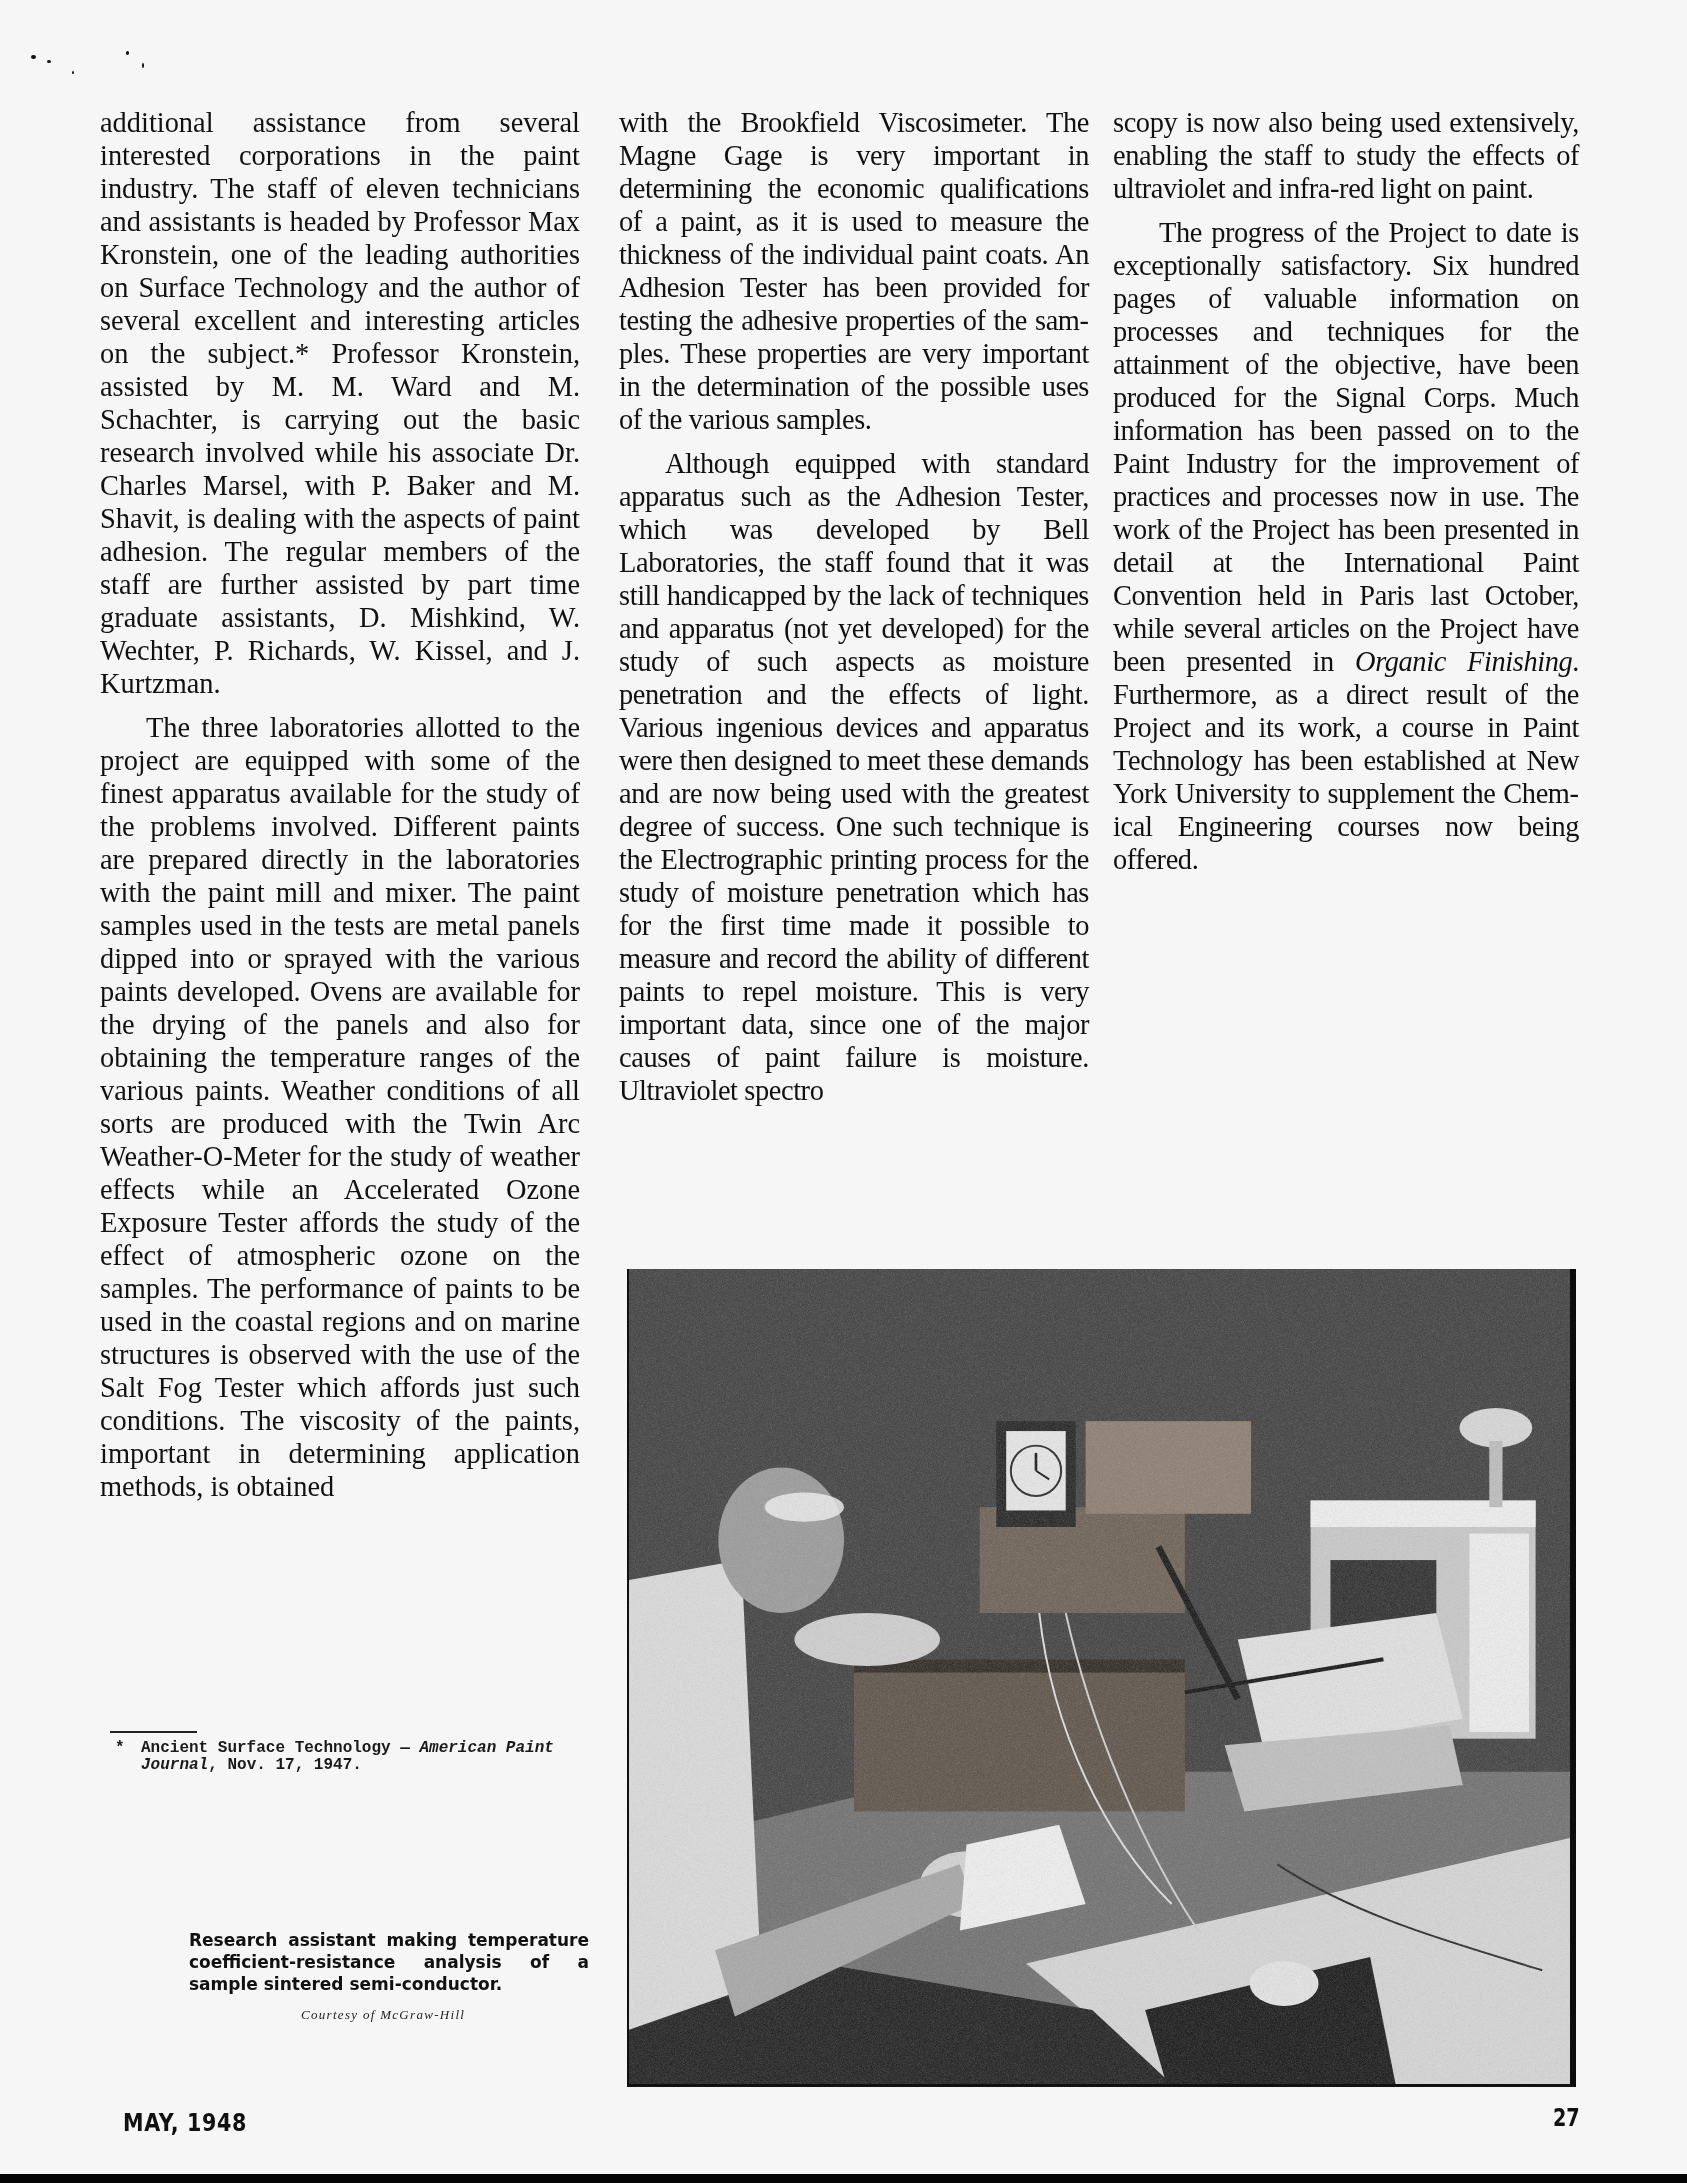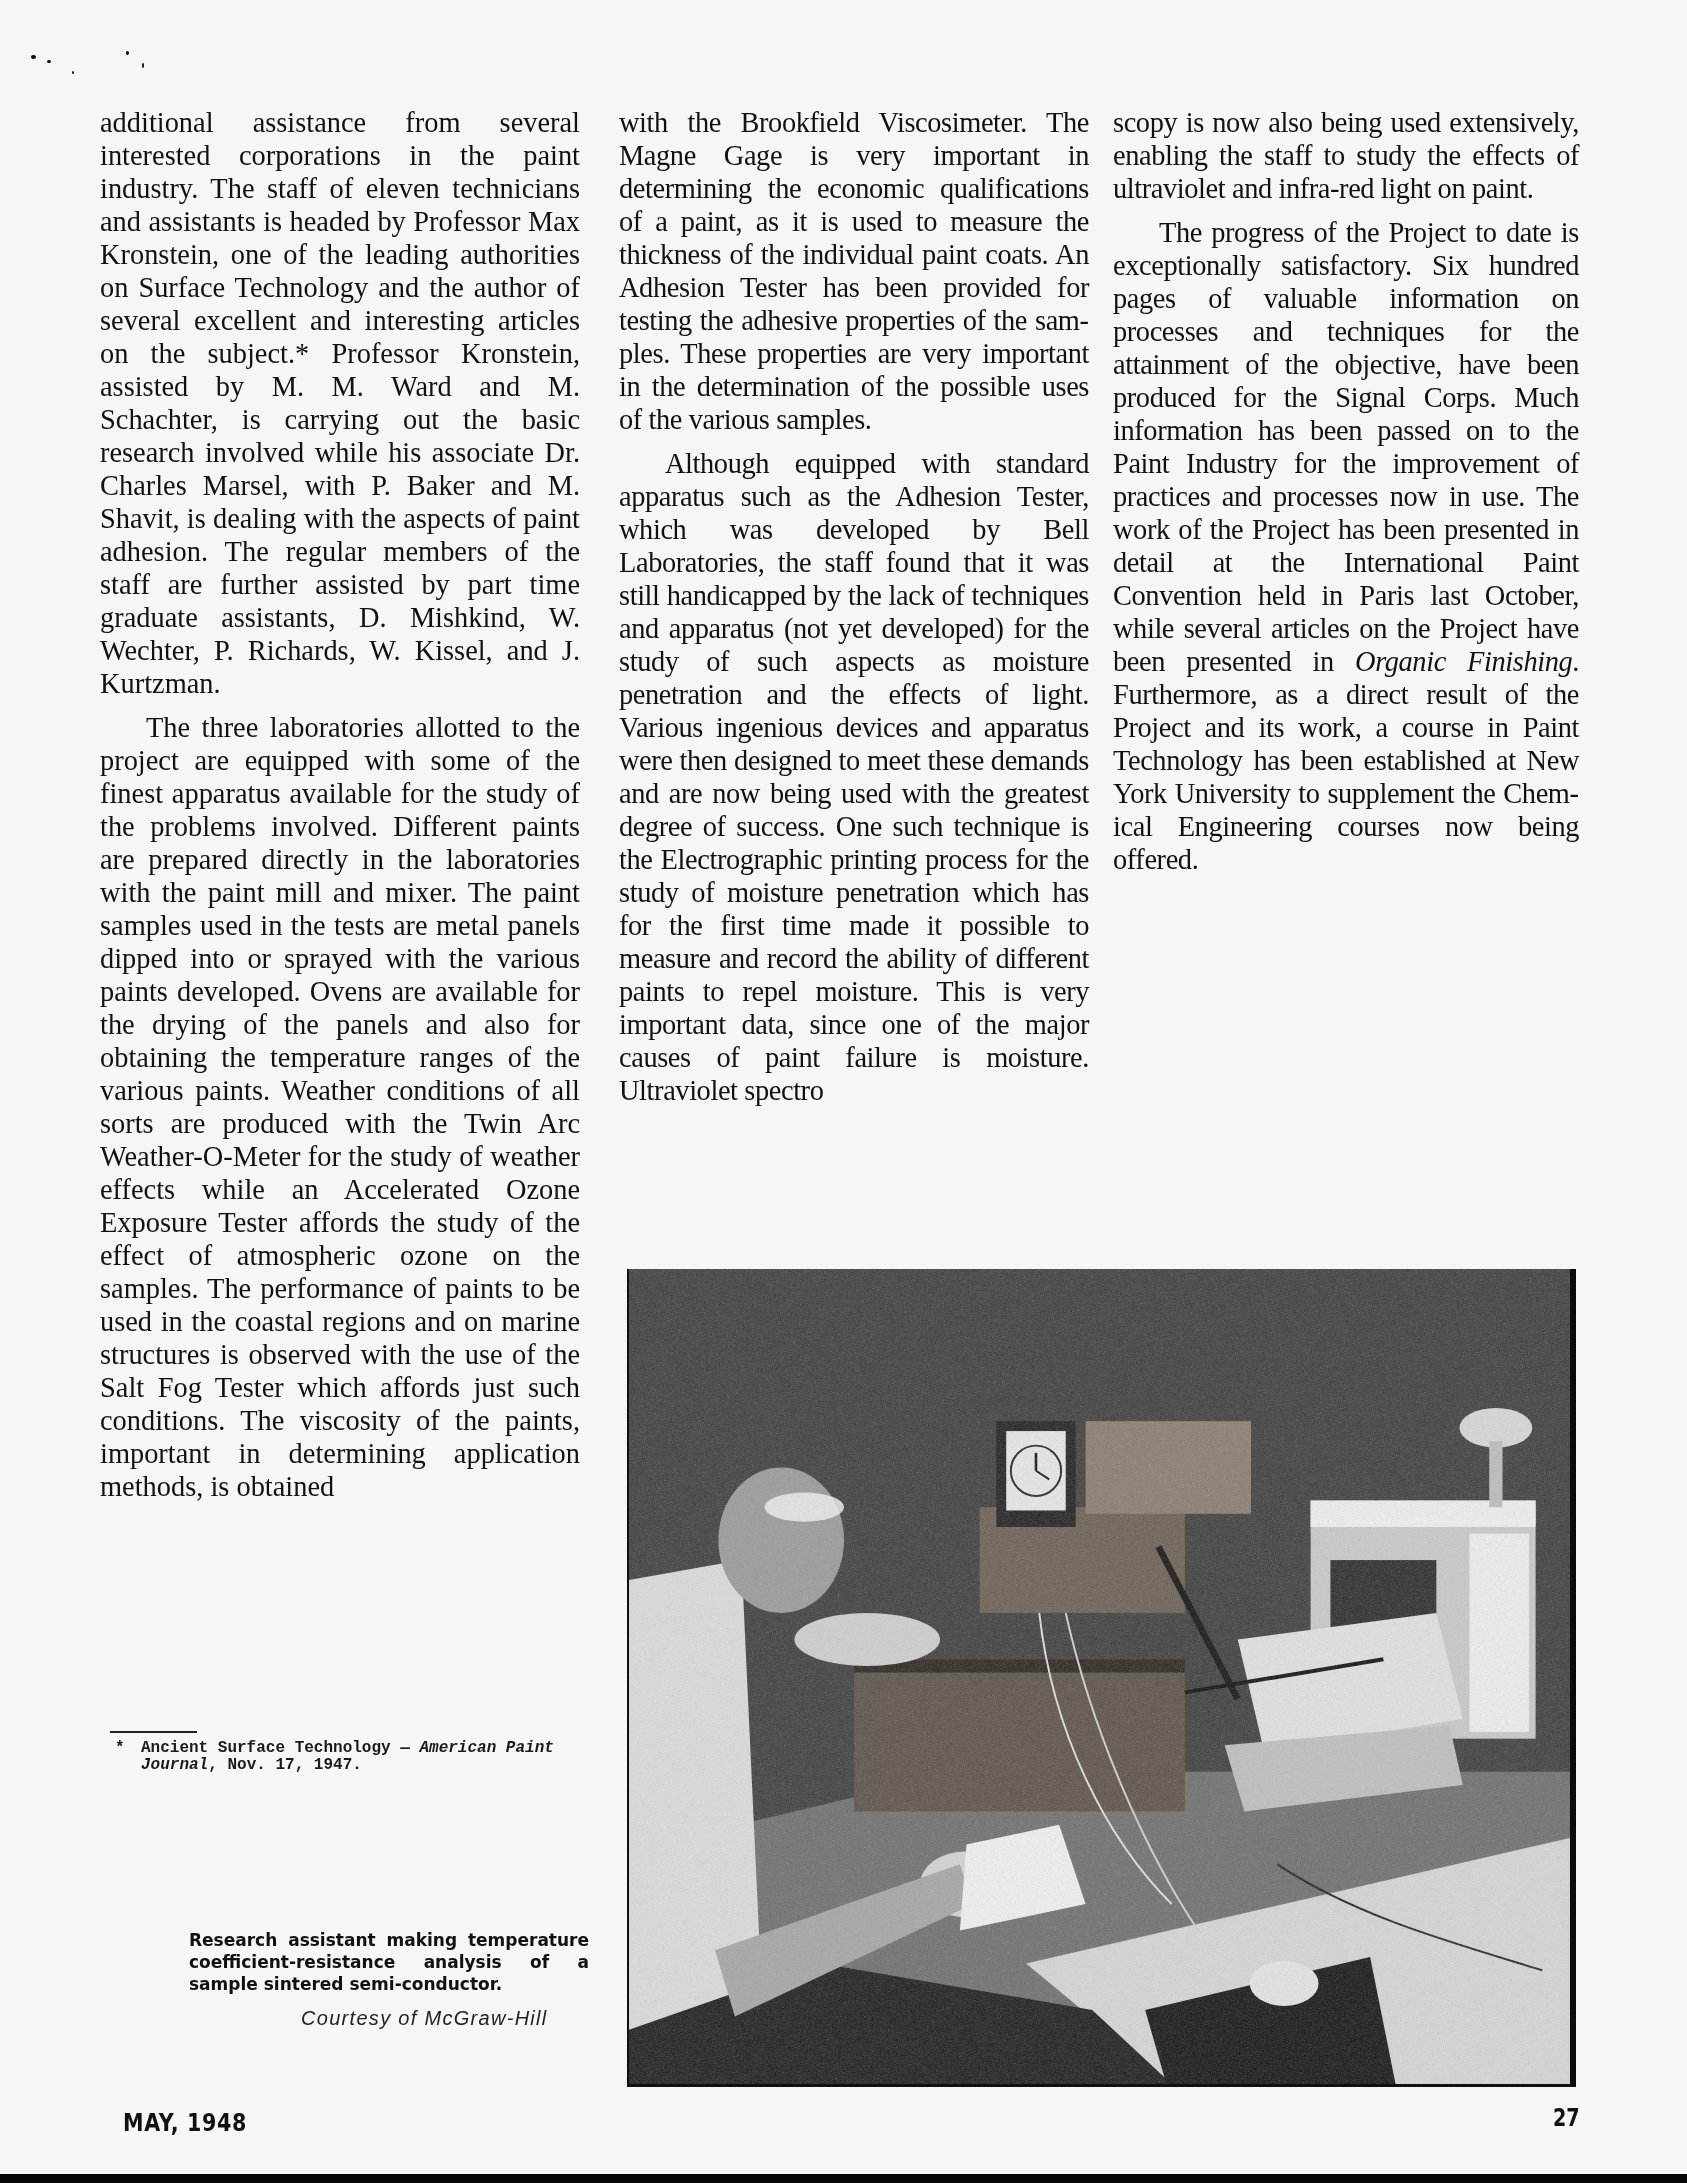--- a/index.html
+++ b/index.html
@@ -42,22 +42,22 @@
   .footnote .it { font-style: italic; }
 
   .caption {
     position: absolute; left: 189px; top: 1921px; width: 400px;
     font-family: "DejaVu Sans", "Liberation Sans", sans-serif;
     font-weight: bold; font-size: 17px; line-height: 22px;
     text-align: justify; color: #111; margin-top: 8px;
   }
   .credit {
     position: absolute; left: 301px; top: 2007px; width: 278px;
-    font-family: Liberation Sans, sans-serif;
-    font-style: italic; font-size: 20px; letter-spacing: 1.3px; color: #222;
+    font-family: Liberation Serif, serif;
+    font-style: italic; font-size: 13px; letter-spacing: 1.3px; color: #222;
   }
 
   .photo {
     position: absolute; left: 627px; top: 1269px; width: 941px; height: 815px;
     background: #3a3a3a; overflow: hidden;
     border-left: 2.6px solid #111; border-bottom: 3.3px solid #111; border-right: 6.6px solid #0c0c0c;
   }
   .photo svg { display: block; width: 100%; height: 100%; }
 
   .folio-date {

